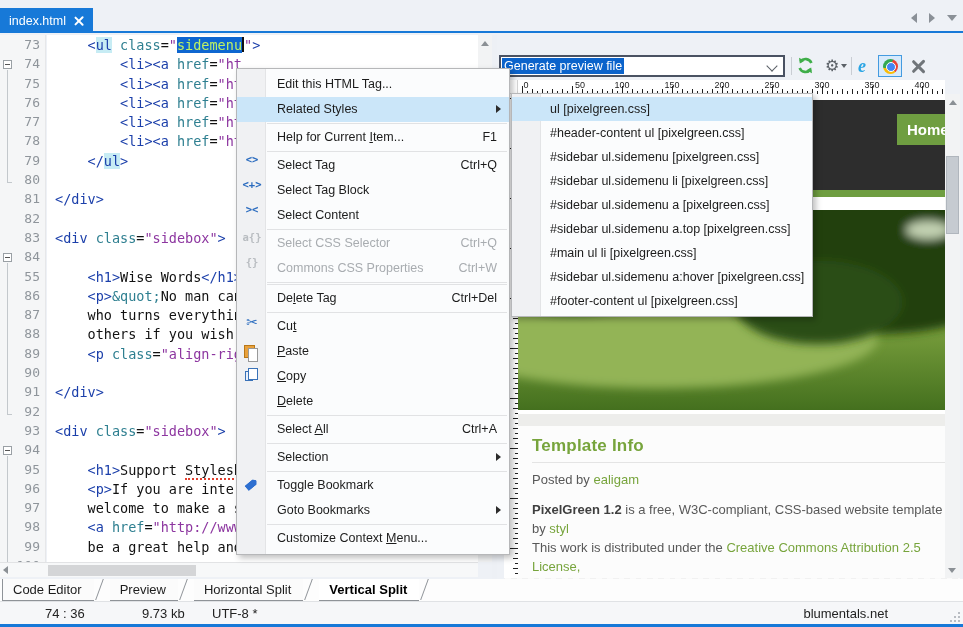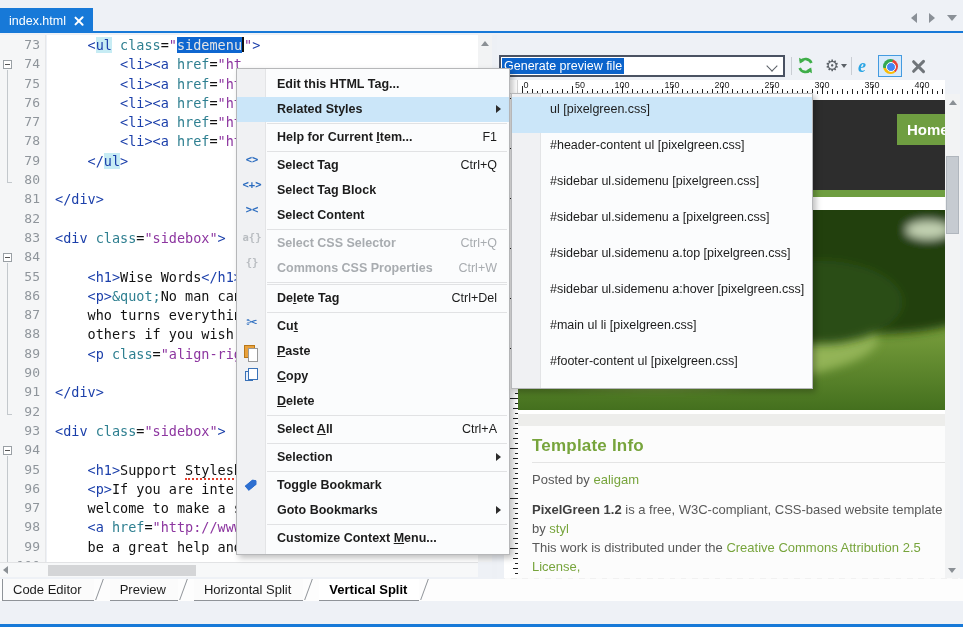--- a/index.html
+++ b/index.html
@@ -24,21 +24,21 @@
   .gnum { height:19.3px; line-height:19.3px; text-align:right; color:#8f959b; font:13px "DejaVu Sans Mono",monospace; }
   #fold-layer { position:absolute; left:0; top:2px; width:16px; height:100%; }
   .fbox { position:absolute; left:3px; width:9px; height:9px; background:#fff; border:1px solid #9aa0a5; }
   .fbox::before { content:''; position:absolute; left:1px; top:3px; width:5px; height:1px; background:#555; }
   .fstem { position:absolute; left:7px; width:1px; background:#c3c8cc; }
   .ftick { position:absolute; left:7px; width:5px; height:1px; background:#c3c8cc; }
   .codewrap { position:absolute; left:47px; top:37px; width:431px; height:525px; background:#fff; overflow:hidden; }
   .cl { height:19.3px; line-height:19.3px; white-space:pre; font:13.5px "DejaVu Sans Mono",monospace; padding-left:8px; }
   .tk-tag{color:#1b3faa} .tk-attr{color:#2e7f90} .tk-str{color:#8d36a0} .tk-txt{color:#111}
   .tk-ent{color:#2e7f90} .tk-hl{color:#1b3faa;background:#c7ecf4}
-  .tk-sel{color:#e5e5e5;background:#0e66d0} .tk-sq{color:#111;border-bottom:2px dotted #e2402f}
+  .tk-sel{color:#bef264;background:#0e66d0} .tk-sq{color:#111;border-bottom:2px dotted #e2402f}
   .caret{display:inline-block;width:2px;height:15px;background:#111;vertical-align:-2px}
   .editor-bg { position:absolute; left:47px; top:35px; width:431px; height:527px; background:#fff; }
   .ed-vscroll { position:absolute; left:478px; top:35px; width:14px; height:527px; background:#f2f3f4; z-index:2; }
   .arr-u { width:0;height:0;border:4px solid transparent;border-bottom:5px solid #8b9095;border-top:none; margin:6px auto 0; }
   .arr-d { width:0;height:0;border:4px solid transparent;border-top:5px solid #8b9095;border-bottom:none; margin:0 auto; }
   .arr-l { width:0;height:0;border:4px solid transparent;border-right:5px solid #8b9095;border-left:none; }
   .arr-r { width:0;height:0;border:4px solid transparent;border-left:5px solid #8b9095;border-right:none; }
   .splitter { position:absolute; left:492px; top:35px; width:5px; height:545px; background:#edf0f5; }
   .ed-hscroll { position:absolute; left:0; top:562px; width:478px; height:15px; background:#f7f8f9; border-top:1px solid #e2e3e5; z-index:2; display:flex; align-items:center; }
   .ed-hthumb { position:absolute; left:48px; top:2px; width:148px; height:11px; background:#d4d5d7; }
@@ -92,33 +92,33 @@
   .pv-blueline { position:absolute; left:0; top:542px; width:466px; height:3px; background:#1779d8; }
 
   
   .menu { position:absolute; background:#fbfcfd; border:1px solid #b6b7b9; box-shadow:3px 3px 6px rgba(0,0,0,.25); padding:3px 0; z-index:80; }
   .menu::before { content:''; position:absolute; left:0; top:0; bottom:0; width:28px; background:#f0f1f3; border-right:1px solid #e3e4e6; }
   #ctx-menu { left:236px; top:68px; width:274px; }
   #ctx-sub  { left:511px; top:93px; width:302px; z-index:81; }
   .mitem { position:relative; height:25px; line-height:25px; font-size:12.5px; color:#1c1c1c; cursor:default; }
   .mitem.hl { background:#cbe6f9; }
   .mitem.disabled { color:#a8acb0; }
-  .mlabel { position:absolute; left:40px; white-space:nowrap;font-weight:bold; }
+  .mlabel { position:absolute; left:40px; white-space:nowrap; }
   .mshort { position:absolute; right:12px; }
   .marrow { position:absolute; right:8px; top:8px; width:0; height:0; border:4px solid transparent; border-left:5px solid #2c2c2c; border-right:none; }
   .msep { height:1px; background:#e1e2e4; margin:1px 2px 1px 30px; }
   .mico { position:absolute; left:3px; top:0; width:24px; text-align:center; font:bold 10.5px "DejaVu Sans Mono",monospace; color:#2b6cbf; }
   .mico.gray { color:#b9bdc1; }
   .ico-cut { font-size:14px; font-family:"DejaVu Sans",sans-serif; }
   .ic-copy { position:absolute; left:8px; top:7px; width:8px; height:10px; border:1px solid #3a72b8; background:#eaf1fb; }
   .ic-copy::after { content:''; position:absolute; left:2px; top:-4px; width:8px; height:10px; border:1px solid #3a72b8; background:#fff; }
   .ic-paste { position:absolute; left:7px; top:6px; width:11px; height:13px; background:#e9a13b; border:1px solid #b97818; }
   .ic-paste::after { content:''; position:absolute; left:3px; top:2px; width:8px; height:12px; background:#fff; border:1px solid #999; }
   .ic-bm { position:absolute; left:8px; top:8px; width:13px; height:7px; background:#2e6fd0; clip-path:polygon(0 0,78% 0,100% 50%,78% 100%,0 100%); transform:rotate(-40deg); }
-  .smitem { position:relative; height:36px; line-height:24px; font-size:12.5px; color:#1c1c1c; }
+  .smitem { position:relative; height:24px; line-height:24px; font-size:12.5px; color:#1c1c1c; }
   .smitem.hl { background:#cbe6f9; }
   .smlabel { position:absolute; left:38px; white-space:nowrap; }
 
   
   .btabs { position:absolute; left:0; top:579px; width:963px; height:22px; background:#fdfdfd; display:flex; }
   .btab { position:relative; height:22px; line-height:21px; padding:0 12px 0 10px; margin-right:16px; font-size:13px; color:#1d1d1d; border-bottom:1px solid #8f9398; background:#fbfbfb; }
   .btab::after { content:''; position:absolute; right:-6px; top:0; height:100%; width:1px; background:#8f9398; transform:skewX(-20deg); }
   .btab.first { border-left:1px solid #8f9398; }
   .btab.active { font-weight:bold; color:#000; background:#fff; }
   .statusbar { position:absolute; left:0; top:601px; width:963px; height:23px; background:#f6f7f9; border-top:1px solid #e0e2e5; font-size:13px; color:#222; }
@@ -599,37 +599,54 @@
       <div class="smitem hl">
         <div class="smlabel">ul [pixelgreen.css]</div>
       </div>
       <div class="smitem">
         <div class="smlabel">#header-content ul [pixelgreen.css]</div>
       </div>
       <div class="smitem">
         <div class="smlabel">#sidebar ul.sidemenu [pixelgreen.css]</div>
       </div>
       <div class="smitem">
+        <div class="smlabel">#sidebar ul.sidemenu li [pixelgreen.css]</div>
+      </div>
+      <div class="smitem">
         <div class="smlabel">#sidebar ul.sidemenu a [pixelgreen.css]</div>
       </div>
       <div class="smitem">
         <div class="smlabel">#sidebar ul.sidemenu a.top [pixelgreen.css]</div>
       </div>
       <div class="smitem">
+        <div class="smlabel">#main ul li [pixelgreen.css]</div>
+      </div>
+      <div class="smitem">
         <div class="smlabel">#sidebar ul.sidemenu a:hover [pixelgreen.css]</div>
-      </div>
-      <div class="smitem">
-        <div class="smlabel">#main ul li [pixelgreen.css]</div>
       </div>
       <div class="smitem">
         <div class="smlabel">#footer-content ul [pixelgreen.css]</div>
       </div>
     </div>
 
   <div class="btabs" id="btabs">
       <div class="btab first" style="margin-left: 2px;">Code Editor</div>
       <div class="btab">Preview</div>
       <div class="btab">Horizontal Split</div>
       <div class="btab active">Vertical Split</div>
     </div>
 
+  <div class="statusbar">
+    <span class="st-item" style="left:45px">74 : 36</span>
+    <span class="st-item" style="left:142px">9.73 kb</span>
+    <span class="st-item" style="left:212px">UTF-8 *</span>
+    <span class="st-item" style="right:75px">blumentals.net</span>
+    <span class="grip">
+      <i style="right:0;bottom:0"></i>
+        <i style="right:4px;bottom:0"></i>
+        <i style="right:8px;bottom:0"></i>
+      <i style="right:0;bottom:4px"></i>
+        <i style="right:4px;bottom:4px"></i>
+        <i style="right:0;bottom:8px"></i>
+    </span>
+  </div>
   <div style="position:absolute;left:0;top:624px;width:963px;height:3px;background:#1779d8;"></div>
 </div>
 
 </body></html>

